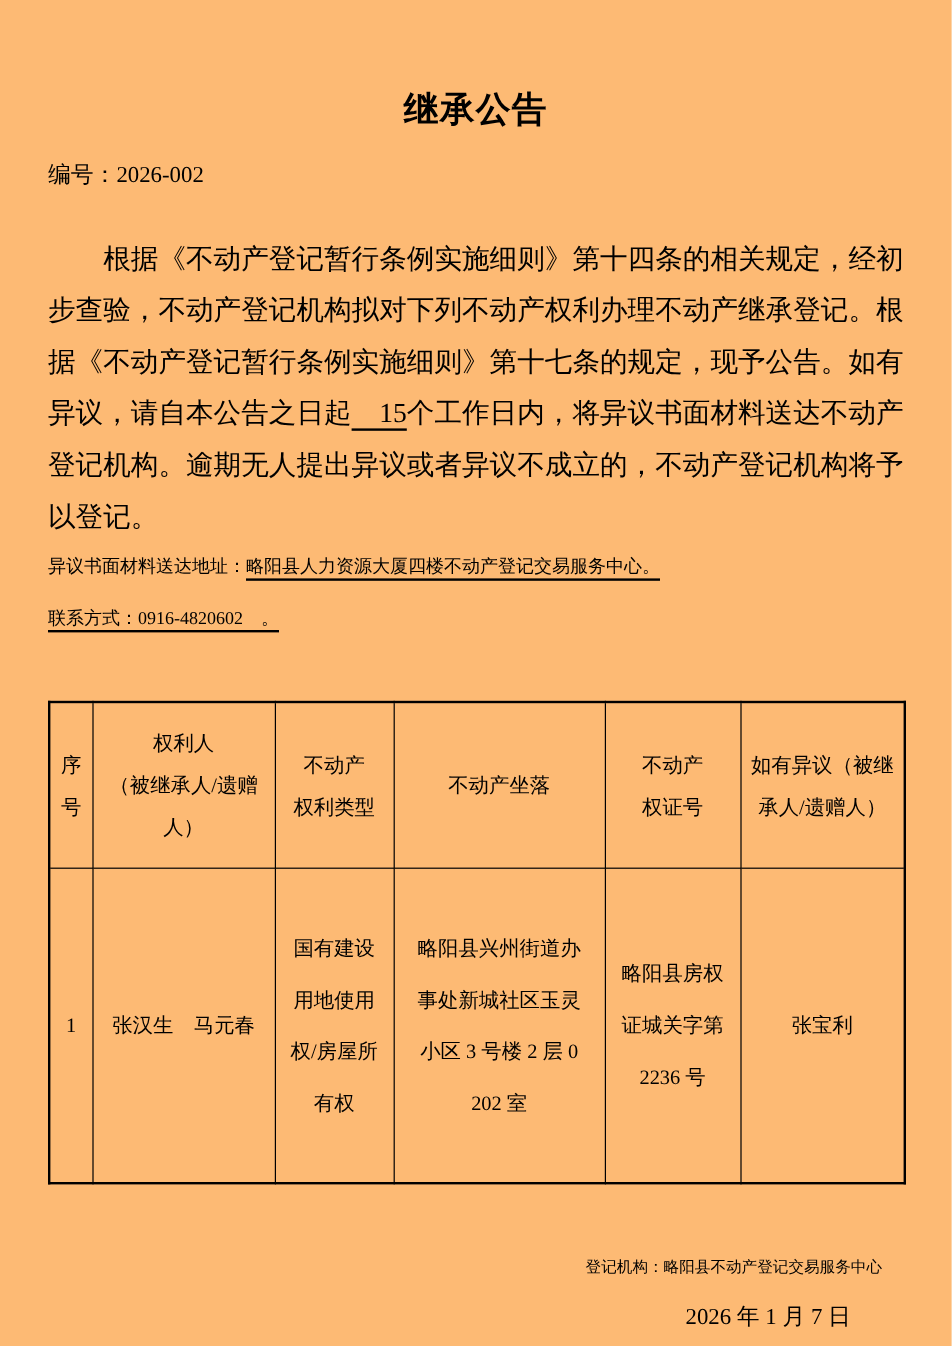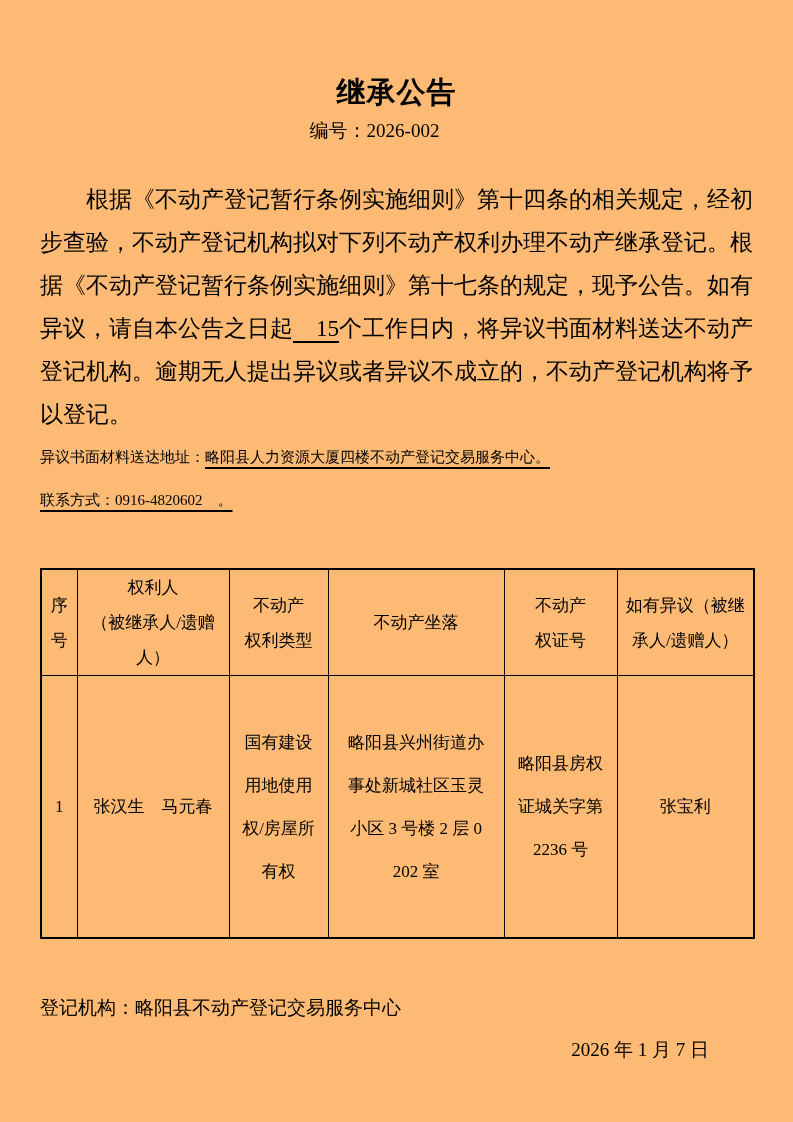--- a/index.html
+++ b/index.html
@@ -20,22 +20,22 @@
   }
   .doc-title {
     padding-top: 74px;
     text-align: center;
     font-size: 29px;
     font-weight: 700;
     line-height: 1.25;
     letter-spacing: 1px;
   }
   .doc-number {
-    margin-top: 8px;
-    text-align: center;
+    margin-top: 24px;
+    text-align: left;
     padding-right: 44px;
     font-size: 19px;
     line-height: 26px;
   }
   .body-text {
     font-size: 23px;
     line-height: 43px;
     text-align: justify;
   }
   .main-para {
@@ -65,29 +65,30 @@
     font-weight: 400;
     text-align: center;
     vertical-align: middle;
     word-break: break-all;
   }
   table.records thead tr { height: 106px; }
   table.records tbody tr { height: 262px; }
   table.records th { line-height: 35px; padding: 0; }
   table.records td { line-height: 43px; }
   table.records th:nth-child(1), table.records td:nth-child(1) { padding: 0 2px; }
-  table.records th:nth-child(2), table.records td:nth-child(2) { padding: 0 8px; }
+  table.records th:nth-child(2), table.records td:nth-child(2) { padding: 16px 8px; }
   table.records th:nth-child(3), table.records td:nth-child(3) { padding: 0 10px; }
   table.records th:nth-child(4), table.records td:nth-child(4) { padding: 0 18px; }
   table.records th:nth-child(5), table.records td:nth-child(5) { padding: 0 9px; }
   table.records th:nth-child(6), table.records td:nth-child(6) { padding: 0 1px; }
   .footer-org {
     margin-top: 48px;
+    text-align: right;
     padding-right: 18px;
-    font-size: 19px;
+    font-size: 13px;
     line-height: 42px;
   }
   .footer-date {
     text-align: right;
     padding-right: 44px;
     font-size: 19px;
     line-height: 42px;
   }
 </style>
 </head>

